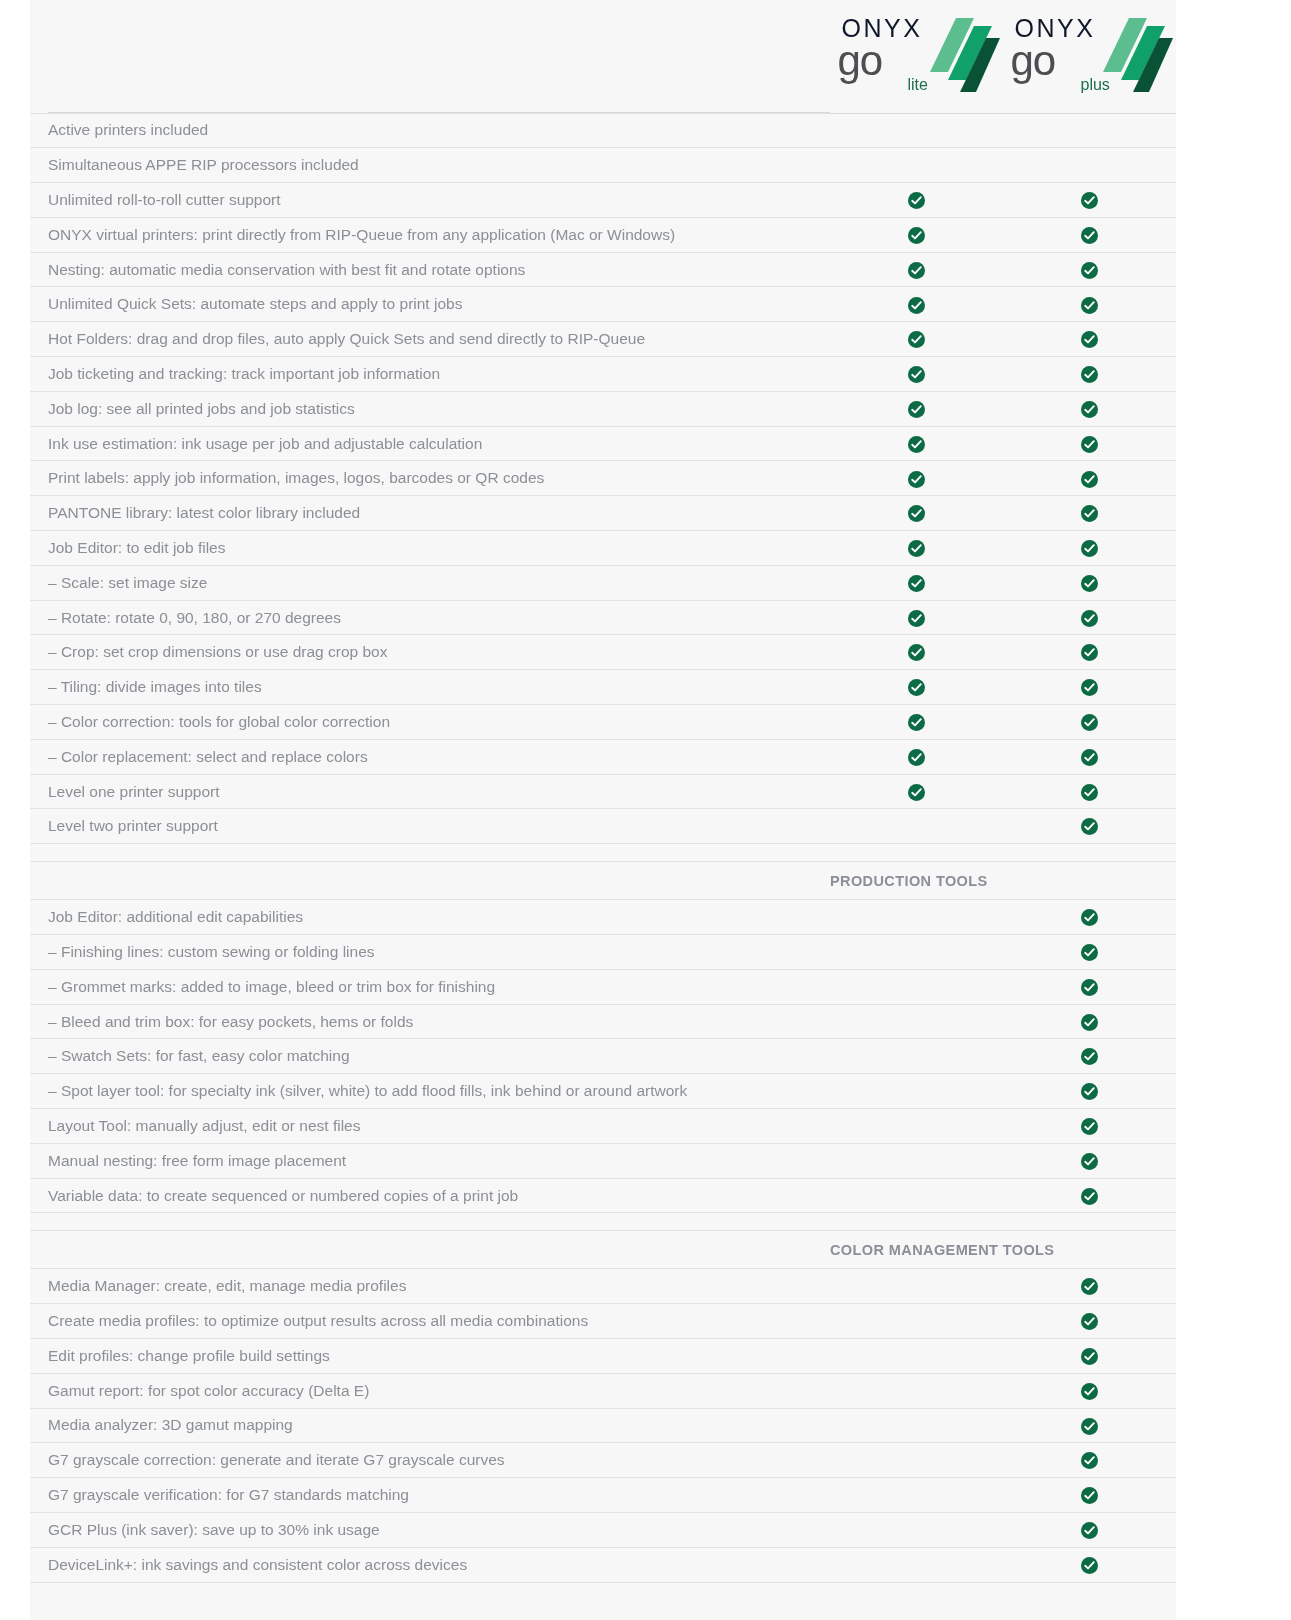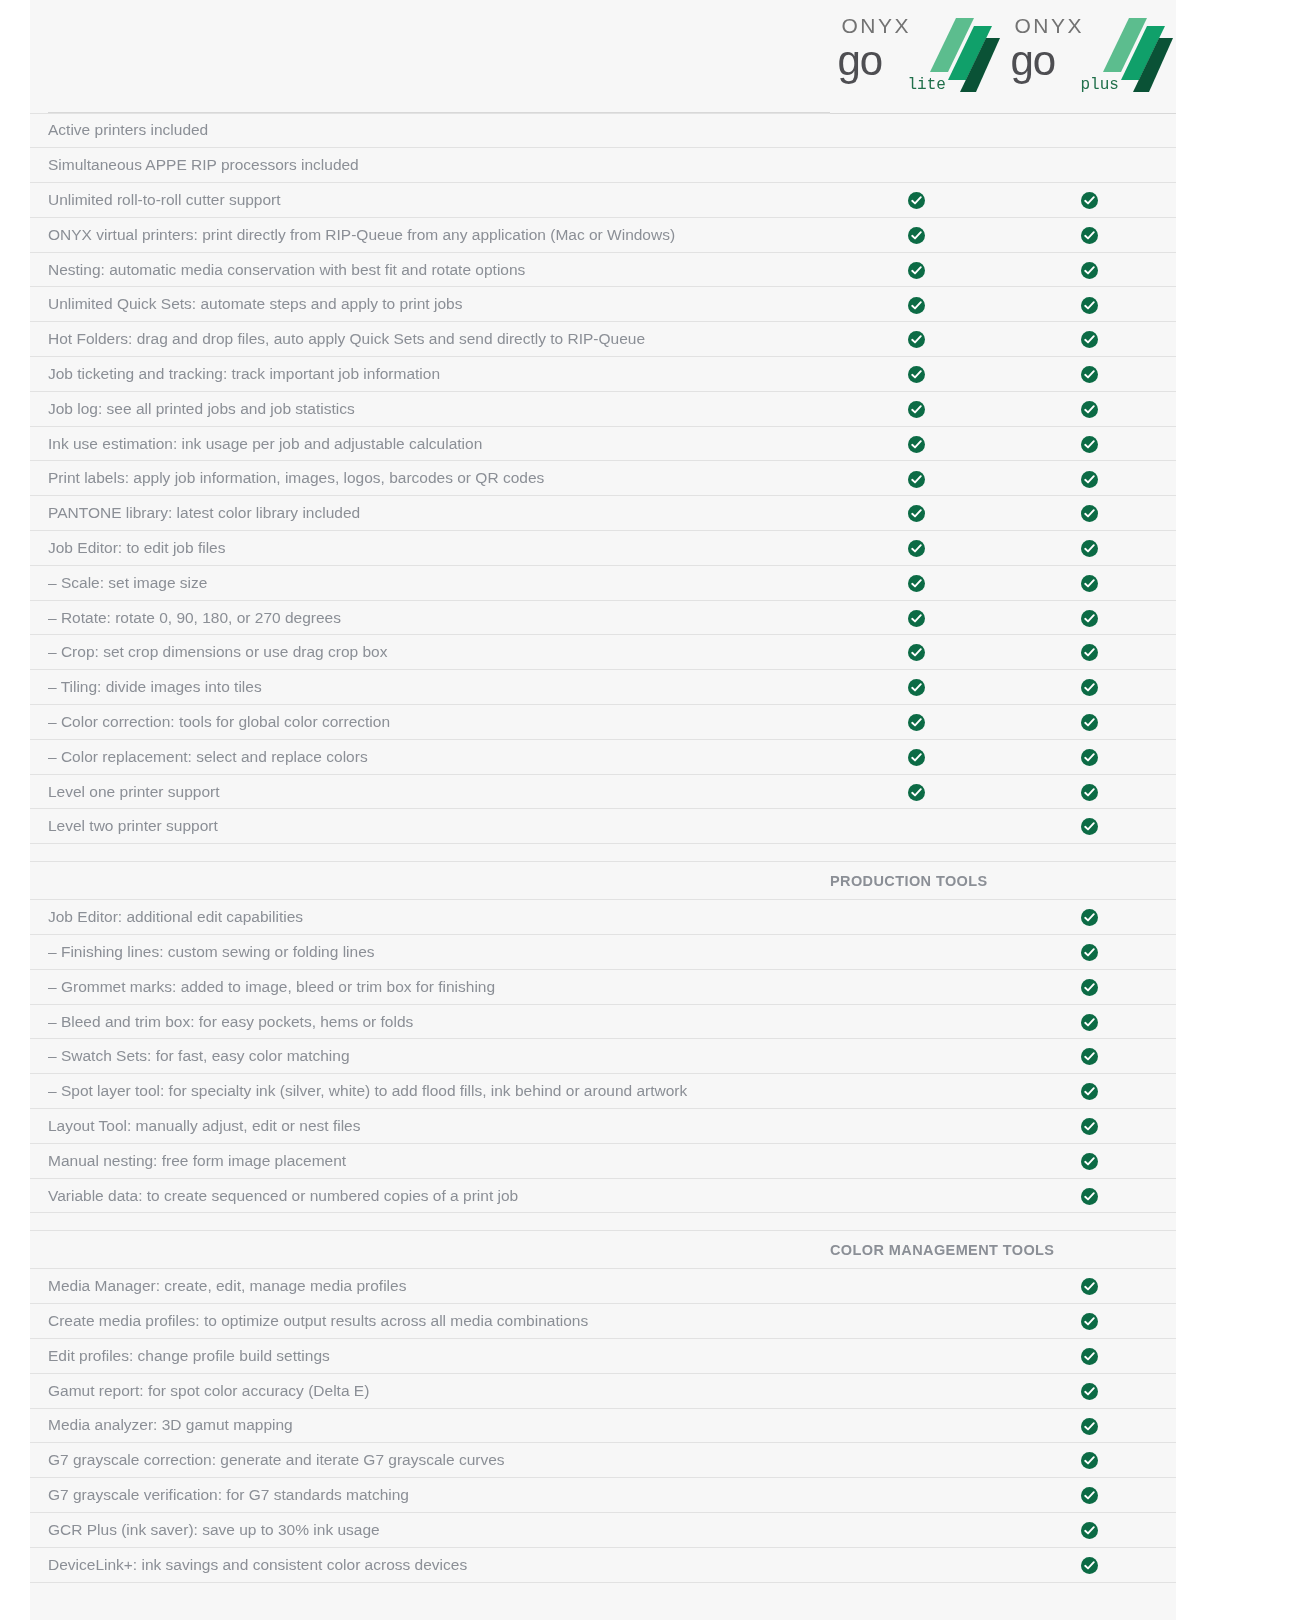--- a/index.html
+++ b/index.html
@@ -66,44 +66,44 @@
     display: inline-block;
     position: relative;
     width: 166px;
     height: 88px;
     text-align: left;
   }
   .logo-onyx {
     position: absolute;
     left: 8px;
     top: 4px;
-    font-size: 21px;
+    font-size: 25px;
     letter-spacing: 2.5px;
-    color: #737373;
+    color: #0f172a;
     font-family: "Liberation Sans", sans-serif;
     font-weight: 400;
   }
   .logo-go {
     position: absolute;
     left: 4px;
     top: 20px;
     font-size: 42px;
     line-height: 62px;
     color: #4e4e52;
     font-family: "Liberation Sans", sans-serif;
     font-weight: 400;
     letter-spacing: -1px;
   }
   .logo-variant {
     position: absolute;
     left: 74px;
     top: 66px;
     font-size: 16px;
     color: #1f6f4a;
-    font-family: Liberation Mono, monospace;
+    font-family: Liberation Sans, sans-serif;
   }
   .logo-mark {
     position: absolute;
     left: 92px;
     top: 6px;
     width: 74px;
     height: 78px;
   }
 
   

